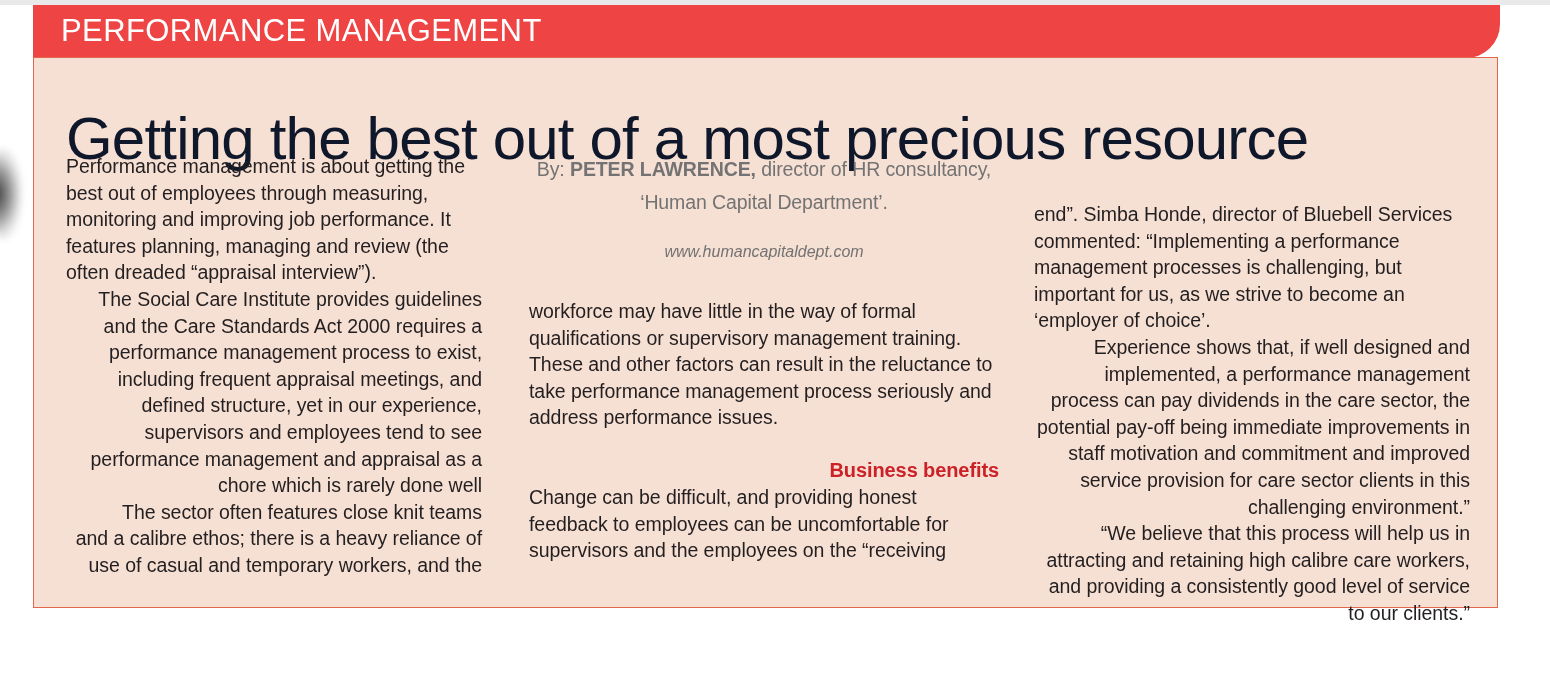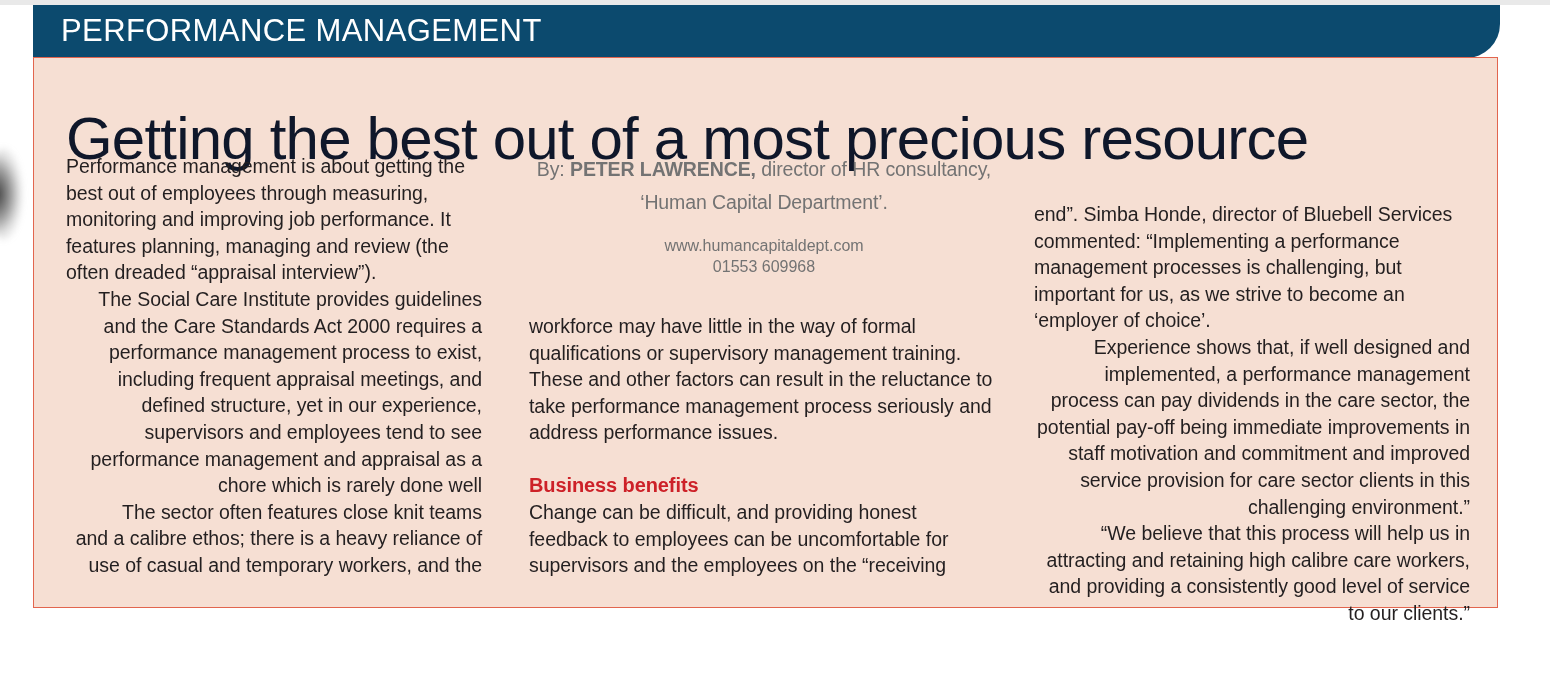--- a/index.html
+++ b/index.html
@@ -44,21 +44,21 @@
     box-sizing: border-box;
   }
 
   
   #banner {
     position: absolute;
     left: 0;
     top: 0;
     width: 1467px;
     height: 53px;
-    background: #0c4a6e;
+    background: #ef4444;
     border-bottom-right-radius: 34px;
   }
   #banner-label {
     position: absolute;
     left: 28px;
     top: 50%;
     transform: translateY(-52%);
     color: #ffffff;
     font-size: 31px;
     letter-spacing: 0.4px;
@@ -120,31 +120,32 @@
   #byline-main {
     font-size: 19.5px;
     line-height: 33px;
     letter-spacing: -0.1px;
   }
   #byline-main b { font-weight: 700; }
   #byline-web, #byline-phone {
     font-size: 16px;
     line-height: 21px;
   }
-  #byline-web { margin-top: 16px; }
+  #byline-web { margin-top: 22px; font-style: italic; }
 
   #center-gap { height: 36px; }
 
   #subhead {
     color: #cd2128;
     font-size: 20px;
     font-weight: 700;
     line-height: 27px;
     margin: 26px 0 0 0;
     letter-spacing: -0.1px;
+    text-align: right;
   }
 
   
   #scan-shadow {
     position: absolute;
     left: -14px;
     top: 148px;
     width: 36px;
     height: 92px;
     border-radius: 50%;
@@ -179,21 +180,20 @@
         <p>Performance management is about getting the best out of employees through measuring, monitoring and improving job performance. It features planning, managing and review (the often dreaded “appraisal interview”).</p>
         <p class="indent">The Social Care Institute provides guidelines and the Care Standards Act 2000 requires a performance management process to exist, including frequent appraisal meetings, and defined structure, yet in our experience, supervisors and employees tend to see performance management and appraisal as a chore which is rarely done well</p>
         <p class="indent">The sector often features close knit teams and a calibre ethos; there is a heavy reliance of use of casual and temporary workers, and the</p>
       </div>
     </div>
 
     <div class="col col-center">
       <div id="byline">
         <div id="byline-main"><span>By: </span><b>PETER LAWRENCE,</b><span> director of HR consultancy, ‘Human Capital Department’.</span></div>
         <div id="byline-web">www.humancapitaldept.com</div>
-        <div id="byline-phone">01553  609968</div>
       </div>
 
       <div id="center-gap"></div>
 
       <div class="colbody-mid">
         <p>workforce may have little in the way of formal qualifications or supervisory management training. These and other factors can result in the reluctance to take performance management process seriously and address performance issues.</p>
 
         <h2 id="subhead">Business benefits</h2>
 
         <p>Change can be difficult, and providing honest feedback to employees can be uncomfortable for supervisors and the employees on the “receiving</p>

